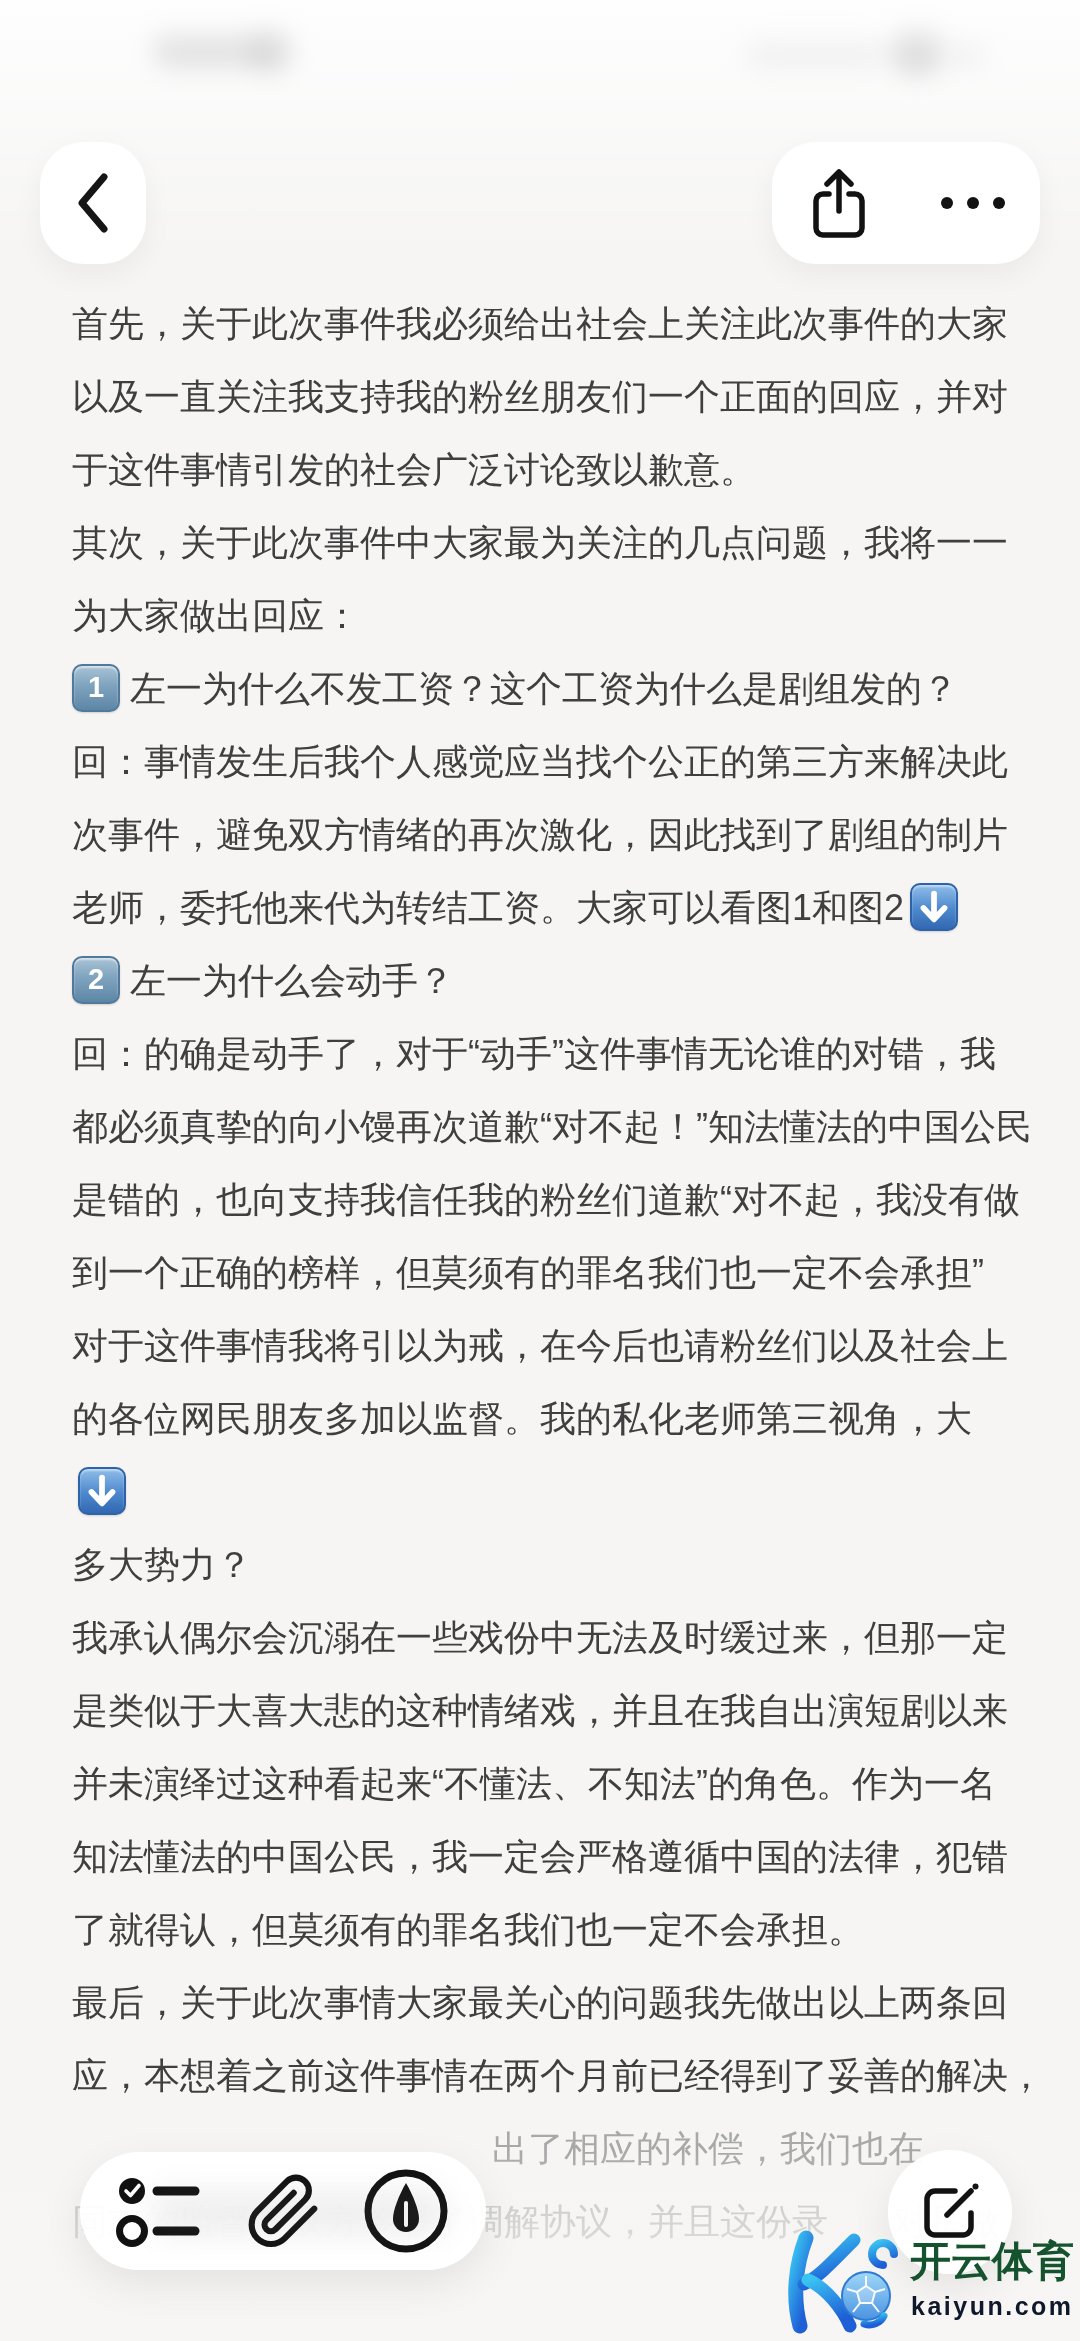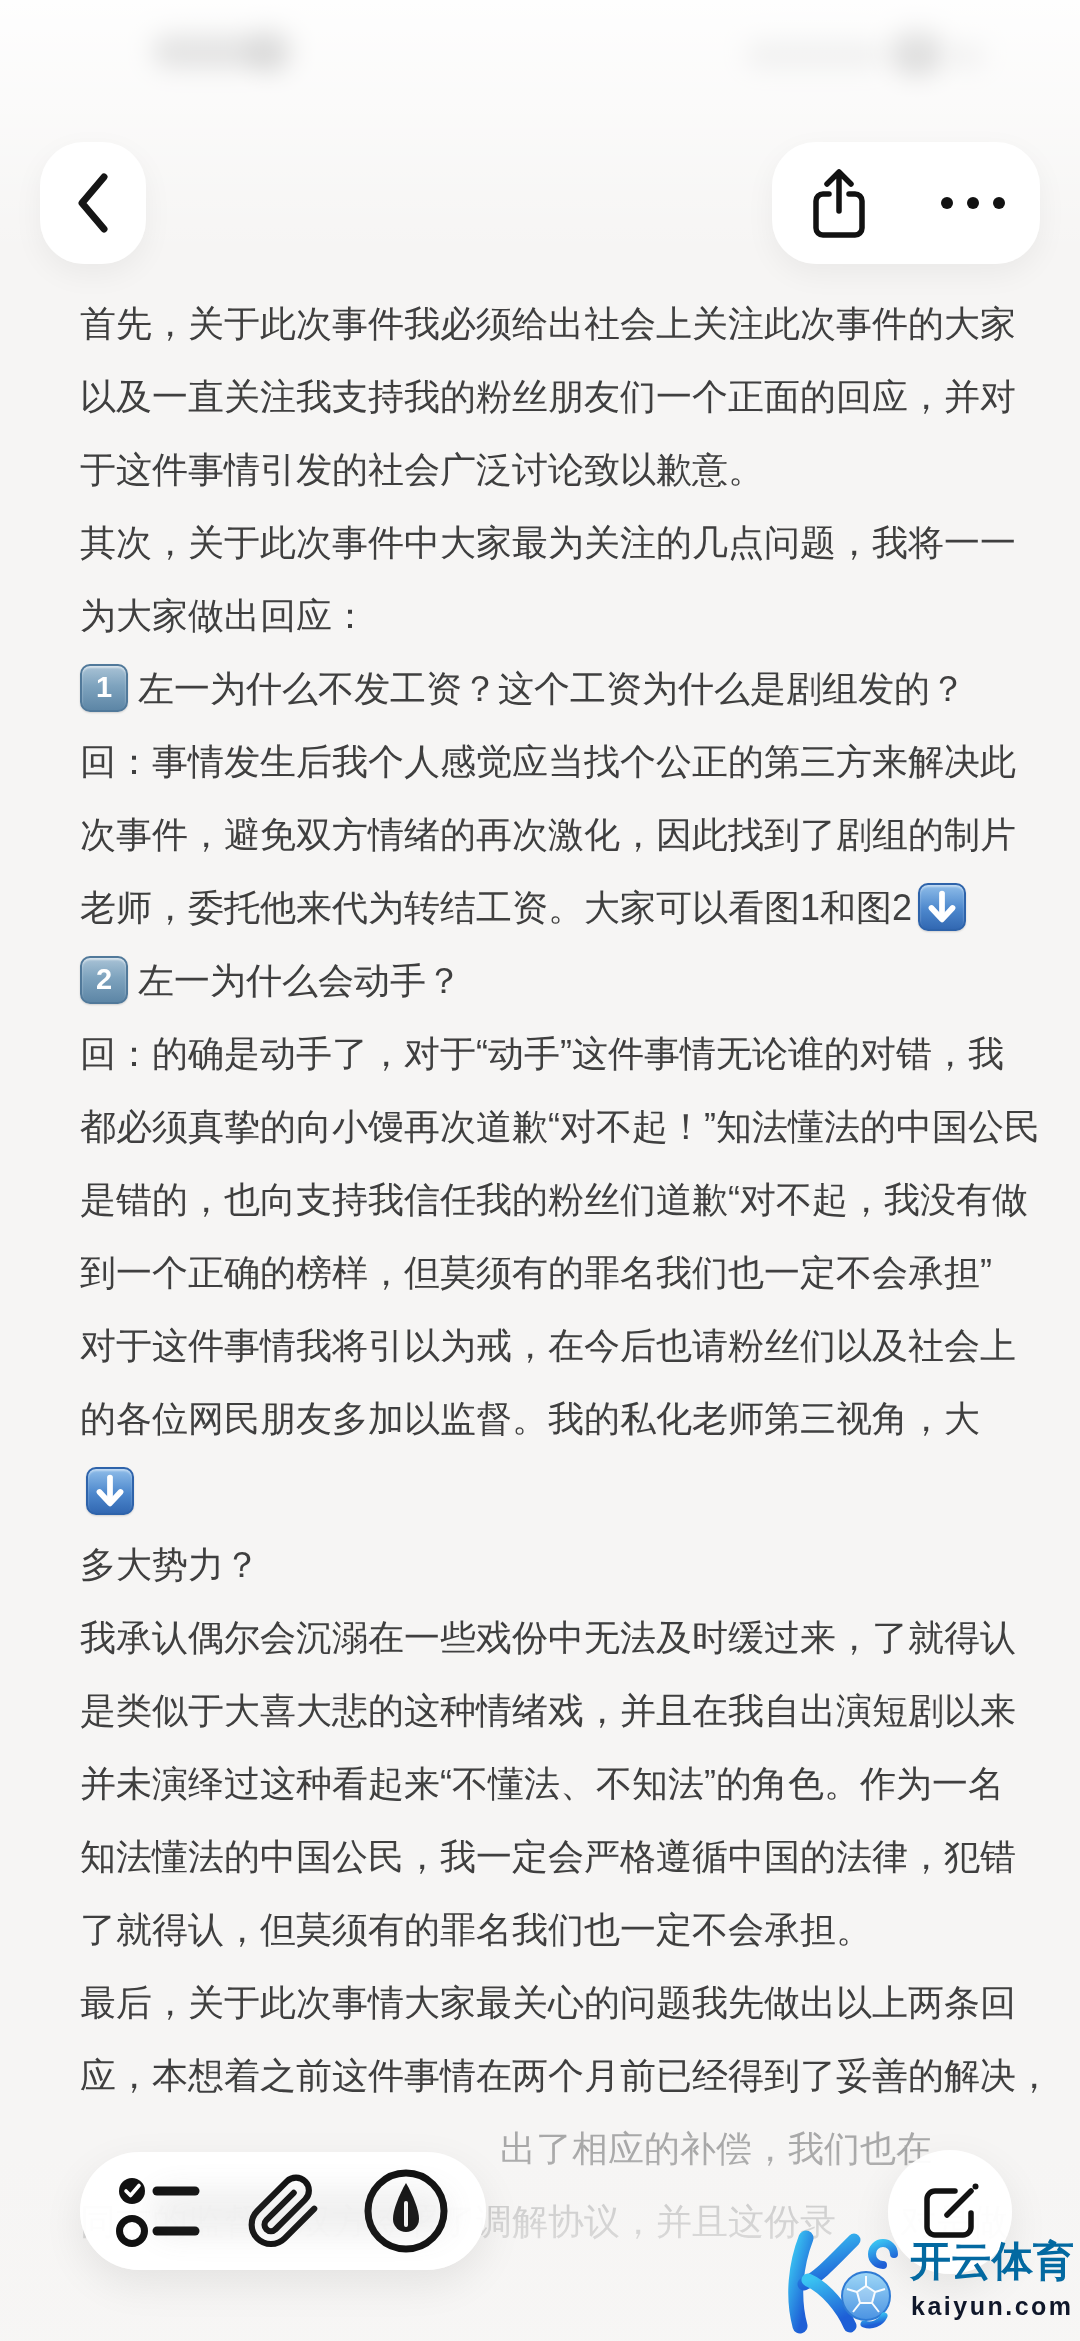--- a/index.html
+++ b/index.html
@@ -18,21 +18,21 @@
   .top-fade{position:absolute;left:0;top:0;width:1080px;height:290px;z-index:4;
     background:linear-gradient(180deg,rgba(255,255,255,.9) 0%,rgba(255,255,255,0) 88%);pointer-events:none;}
   
   .pill{position:absolute;background:rgba(255,255,255,.94);border-radius:44px;
     box-shadow:0 10px 30px rgba(0,0,0,.05);z-index:10;}
   .pill-back{left:40px;top:142px;width:106px;height:122px;}
   .pill-right{left:772px;top:142px;width:268px;height:122px;display:flex;align-items:center;justify-content:space-around;}
   .navbtn{display:flex;align-items:center;justify-content:center;width:100%;height:100%;cursor:pointer;}
   .pill-right .navbtn{width:50%;}
   
-  #lines{position:absolute;left:80px;top:287px;width:980px;z-index:6;}
+  #lines{position:absolute;left:72px;top:287px;width:980px;z-index:6;}
   .line{position:relative;height:73px;line-height:73px;white-space:nowrap;
     font-size:36px;color:#3f3f3f;letter-spacing:0;}
   .line .seg{position:absolute;top:0;}
   .fade1{color:#a8a8a8;}
   .fade2{color:#bfbfbf;}
   .kc{display:inline-block;width:44px;height:44px;border-radius:10px;text-align:center;
     background:linear-gradient(180deg,#a9c3d6 0%,#7ea3be 45%,#5d86a6 100%);
     border:2px solid #51799a;color:#fff;font-weight:bold;font-size:29px;line-height:42px;
     vertical-align:middle;margin-right:10px;position:relative;top:-3px;
     box-shadow:inset 0 2px 2px rgba(255,255,255,.55),0 1px 2px rgba(0,0,0,.15);}
@@ -50,21 +50,21 @@
     display:flex;align-items:center;justify-content:space-evenly;}
   .toolbtn{display:flex;align-items:center;justify-content:center;cursor:pointer;}
   .smudge{position:absolute;left:150px;top:2188px;width:300px;height:50px;background:#777;
     opacity:.10;filter:blur(14px);z-index:31;border-radius:25px;pointer-events:none;}
   .editbtn{position:absolute;left:888px;top:2150px;width:124px;height:124px;border-radius:50%;
     background:rgba(255,255,255,.95);box-shadow:0 14px 40px rgba(0,0,0,.08);z-index:30;
     display:flex;align-items:center;justify-content:center;cursor:pointer;}
   
   .watermark{position:absolute;left:772px;top:2220px;width:308px;height:121px;z-index:60;}
   .wm-k{position:absolute;left:0;top:4px;}
-  .wm-cn{position:absolute;left:138px;top:14px;font-size:41px;font-weight:bold;color:#0369a1;
+  .wm-cn{position:absolute;left:138px;top:14px;font-size:41px;font-weight:bold;color:#14532d;
     letter-spacing:0px;white-space:nowrap;}
   .wm-dom{position:absolute;left:139px;top:72px;font-size:25px;font-weight:bold;color:#0f172a;
     letter-spacing:2.5px;white-space:nowrap;}
 </style>
 </head>
 <body>
 
 <div id="stage">
 
   <div class="blob b1"></div>
@@ -115,21 +115,21 @@
       <div class="line"><span>都必须真挚的向小馒再次道歉“对不起！”知法懂法的中国公民</span></div>
       <div class="line"><span>是错的，也向支持我信任我的粉丝们道歉“对不起，我没有做</span></div>
       <div class="line"><span>到一个正确的榜样，但莫须有的罪名我们也一定不会承担”</span></div>
       <div class="line"><span>对于这件事情我将引以为戒，在今后也请粉丝们以及社会上</span></div>
       <div class="line"><span>的各位网民朋友多加以监督。我的私化老师第三视角，大</span></div>
       <div class="line"><span class="da"><svg viewBox="0 0 46 46">
             <path d="M23 9 V31" fill="none" stroke="#fff" stroke-width="6" stroke-linecap="round"></path>
             <path d="M12 24 L23 36 L34 24" fill="none" stroke="#fff" stroke-width="6" stroke-linecap="round" stroke-linejoin="round"></path>
           </svg></span></div>
       <div class="line"><span>多大势力？</span></div>
-      <div class="line"><span>我承认偶尔会沉溺在一些戏份中无法及时缓过来，了就得认</span></div>
+      <div class="line"><span>我承认偶尔会沉溺在一些戏份中无法及时缓过来，但那一定</span></div>
       <div class="line"><span>是类似于大喜大悲的这种情绪戏，并且在我自出演短剧以来</span></div>
       <div class="line"><span>并未演绎过这种看起来“不懂法、不知法”的角色。作为一名</span></div>
       <div class="line"><span>知法懂法的中国公民，我一定会严格遵循中国的法律，犯错</span></div>
       <div class="line"><span>了就得认，但莫须有的罪名我们也一定不会承担。</span></div>
       <div class="line"><span>最后，关于此次事情大家最关心的问题我先做出以上两条回</span></div>
       <div class="line"><span>应，本想着之前这件事情在两个月前已经得到了妥善的解决，</span></div>
       <div class="line fade1">
         <span class="seg" style="left: 420px;">出了相应的补偿，我们也在</span>
       </div>
       <div class="line fade2">

